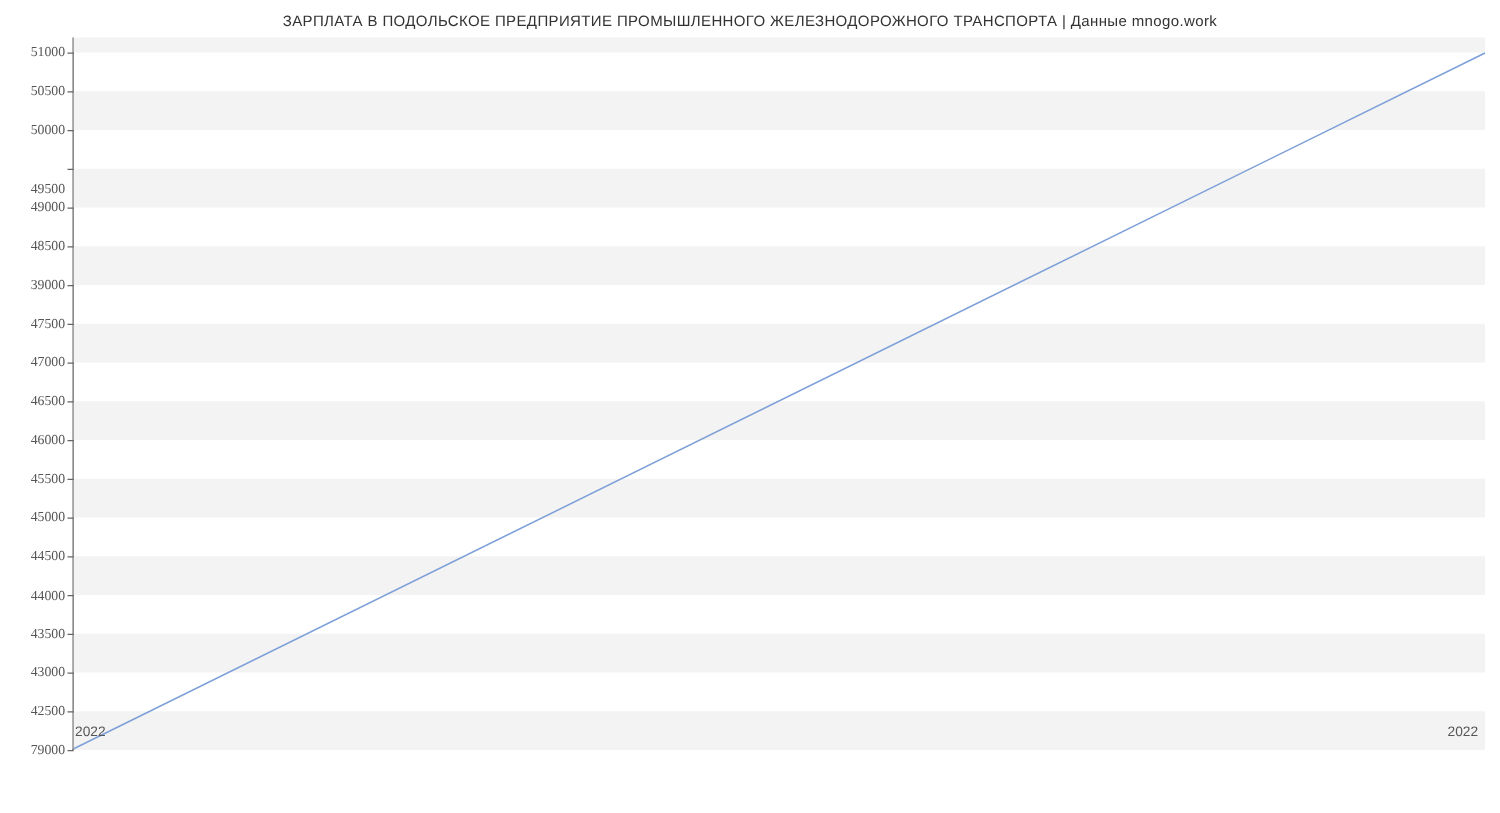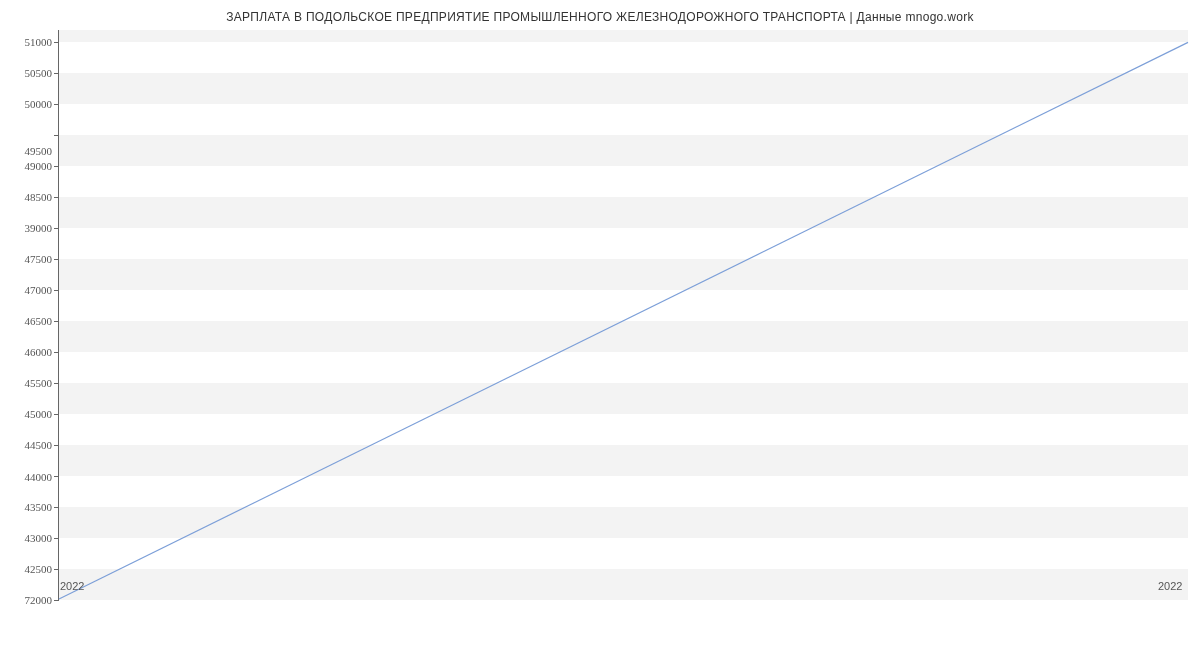--- a/index.html
+++ b/index.html
@@ -117,21 +117,21 @@
         <div class="ytick-mark" style="top: 42.8696px;"></div>
         <div class="ytick-mark" style="top: 11.8913px;"></div>
       </div>
     <svg class="line" viewBox="0 0 1130 570" preserveAspectRatio="none">
       <path id="series-path" class="series-line" d="M0 570 L1130 12.391304347826122" style="stroke: rgb(124, 159, 216);"></path>
     </svg>
   </div>
 </div>
 
 <div id="ylabels">
-    <div class="ytick-label" style="top: 600px;">72000</div>
+    <div class="ytick-label" style="top: 600px;">79000</div>
     <div class="ytick-label" style="top: 569.022px;">42500</div>
     <div class="ytick-label" style="top: 538.043px;">43000</div>
     <div class="ytick-label" style="top: 507.065px;">43500</div>
     <div class="ytick-label" style="top: 477px; text-align: right;">44000</div>
     <div class="ytick-label" style="top: 445.109px;">44500</div>
     <div class="ytick-label" style="top: 414.13px;">45000</div>
     <div class="ytick-label" style="top: 383.152px;">45500</div>
     <div class="ytick-label" style="top: 352.174px;">46000</div>
     <div class="ytick-label" style="top: 321.196px;">46500</div>
     <div class="ytick-label" style="top: 290.217px; text-align: right;">47000</div>

